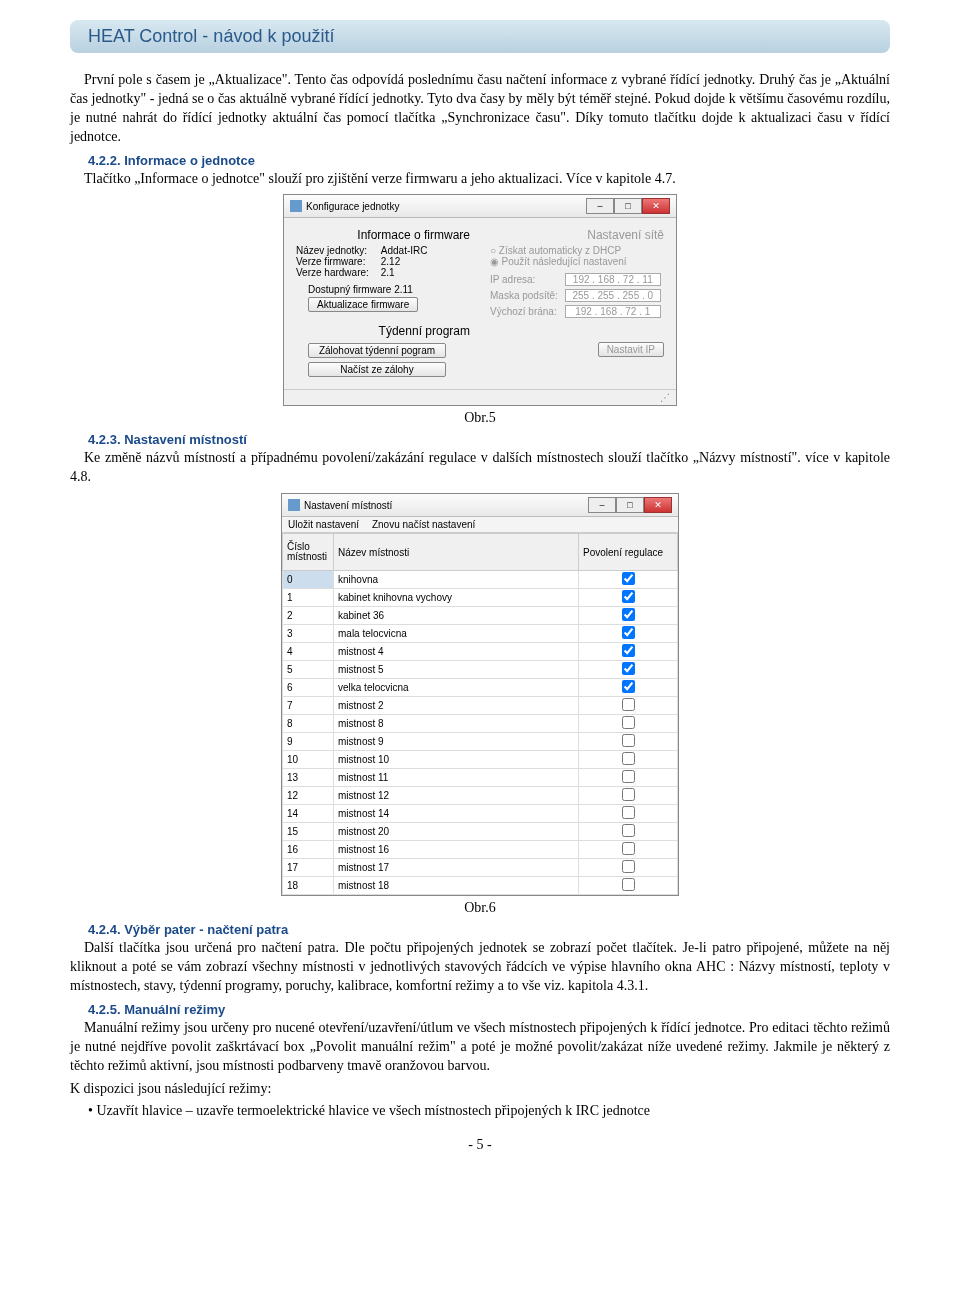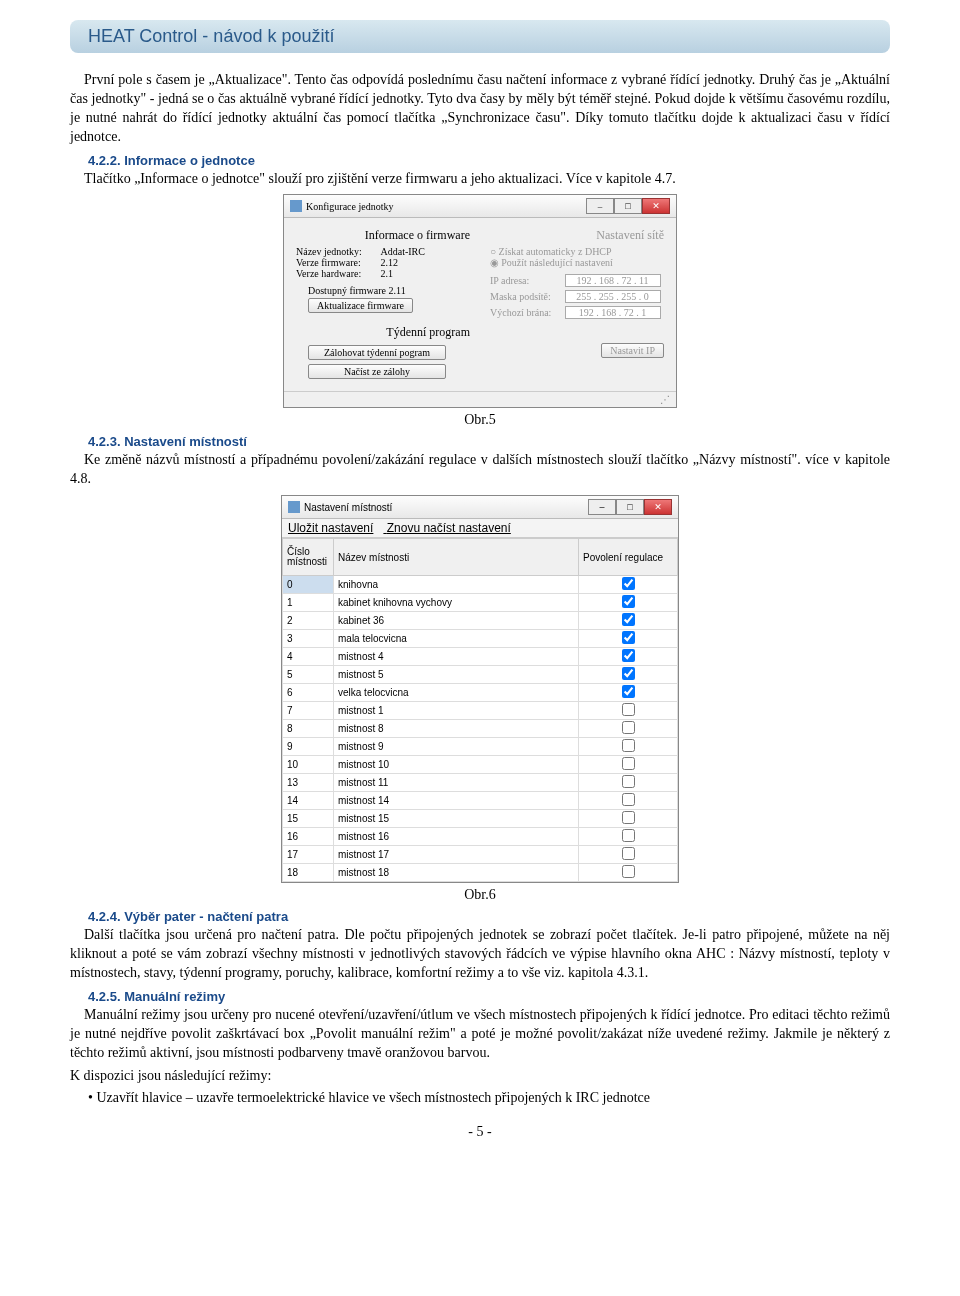--- a/index.html
+++ b/index.html
@@ -42,21 +42,21 @@
     margin: 4px 0;
   }
   .screenshot {
     display: block;
     margin: 6px auto 2px auto;
   }
   .screenshot1 {
     width: 392px;
     background: #f0f0f0;
     border: 1px solid #888;
-    font-family: Liberation Serif, serif;
+    font-family: Liberation Sans, sans-serif;
     font-size: 10px;
   }
   .screenshot2 {
     width: 396px;
     background: #fff;
     border: 1px solid #888;
     font-family: 'Segoe UI', Tahoma, sans-serif;
     font-size: 10px;
   }
   .dlg-title {
@@ -70,21 +70,21 @@
   .win-btns { margin-left:auto; display:flex; gap:0; }
   .wb { width:26px; height:14px; border:1px solid #888; background:#eee; display:flex; align-items:center; justify-content:center; font-size:9px; }
   .wb.close { background: linear-gradient(to bottom,#e77,#c33); color:#fff; border-color:#933; }
   .dlg-body { padding: 10px 12px; }
   .grp-title { font-size:12px; margin-bottom:3px;text-align:right; }
   .lbl { display:inline-block; }
   .val { display:inline-block; }
   .btn { background:linear-gradient(to bottom,#fdfdfd,#e4e4e4); border:1px solid #888; border-radius:2px; padding:1px 8px; font-size:10px; display:inline-block; margin:2px 0; }
   .disabled-grp { color:#999; }
   .ip-box { background:#fff; border:1px solid #aaa; padding:0 2px; font-size:10px; display:inline-block; width:90px; text-align:center; color:#999; }
-  .menu-bar { background:#f4f4f4; padding:2px 6px; border-bottom:1px solid #ccc; font-size:12px;text-decoration:underline; }
+  .menu-bar { background:#f4f4f4; padding:2px 6px; border-bottom:1px solid #ccc; font-size:10px; }
   .menu-bar span { margin-right:10px; }
   .tbl { width:100%; border-collapse:collapse; font-size:10px; }
   .tbl th { background:#f0f0f0; border:1px solid #ccc; padding:8px 4px; font-weight:normal; text-align:left; }
   .tbl td { border:1px solid #ddd; padding:1px 4px; background:#fff; }
   .tbl td.num { width:26px; }
   .tbl td.chk { width:90px; text-align:center; }
   input[type=checkbox] { margin:0; }
   .page-num { text-align:center; margin-top:16px; }
   .bullet { margin-left:18px; }
 </style>
@@ -193,21 +193,21 @@
           <td>mistnost 5</td>
           <td class="chk"><input type="checkbox" checked="" style=""></td>
         </tr>
         <tr>
           <td class="num">6</td>
           <td>velka telocvicna</td>
           <td class="chk"><input type="checkbox" checked="" style=""></td>
         </tr>
         <tr>
           <td class="num">7</td>
-          <td>mistnost 1</td>
+          <td>mistnost 2</td>
           <td class="chk"><input type="checkbox" style=""></td>
         </tr>
         <tr>
           <td class="num">8</td>
           <td>mistnost 8</td>
           <td class="chk"><input type="checkbox" style=""></td>
         </tr>
         <tr>
           <td class="num">9</td>
           <td>mistnost 9</td>
@@ -217,27 +217,32 @@
           <td class="num">10</td>
           <td>mistnost 10</td>
           <td class="chk"><input type="checkbox" style=""></td>
         </tr>
         <tr>
           <td class="num">13</td>
           <td>mistnost 11</td>
           <td class="chk"><input type="checkbox" style=""></td>
         </tr>
         <tr>
+          <td class="num">12</td>
+          <td>mistnost 12</td>
+          <td class="chk"><input type="checkbox" style=""></td>
+        </tr>
+        <tr>
           <td class="num">14</td>
           <td>mistnost 14</td>
           <td class="chk"><input type="checkbox" style=""></td>
         </tr>
         <tr>
           <td class="num">15</td>
-          <td>mistnost 15</td>
+          <td>mistnost 20</td>
           <td class="chk"><input type="checkbox" style=""></td>
         </tr>
         <tr>
           <td class="num">16</td>
           <td>mistnost 16</td>
           <td class="chk"><input type="checkbox" style=""></td>
         </tr>
         <tr>
           <td class="num">17</td>
           <td>mistnost 17</td>

